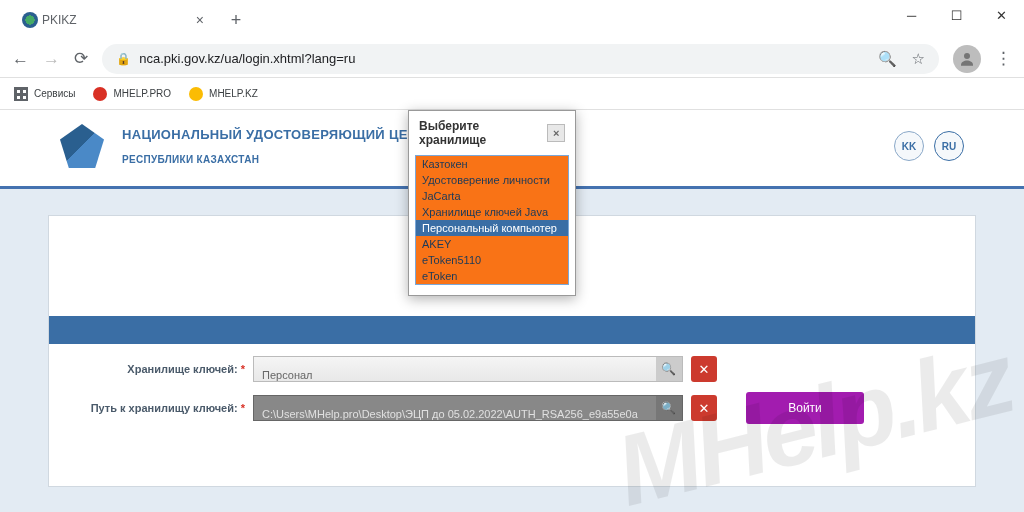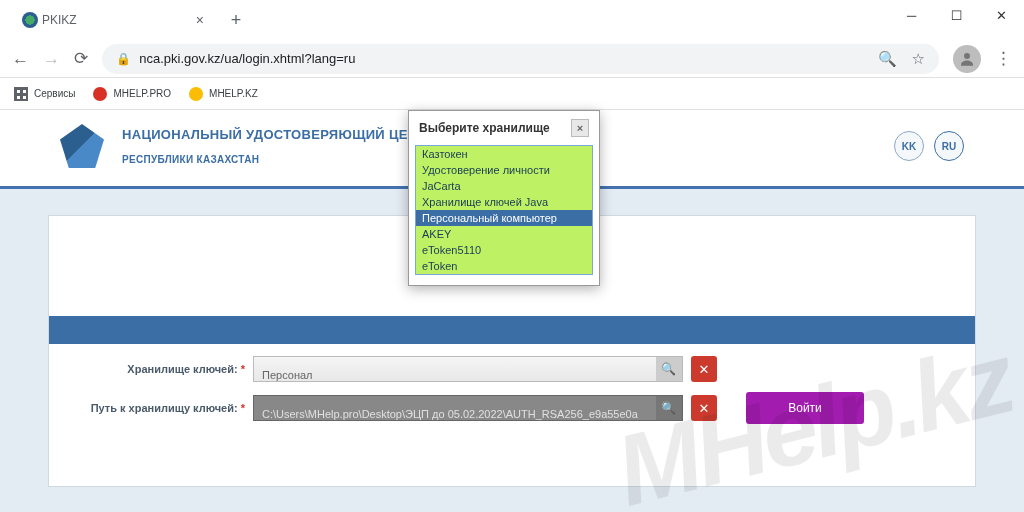--- a/index.html
+++ b/index.html
@@ -37,24 +37,24 @@
 .form{padding:12px 8px}
 .row{display:flex;align-items:center;margin-bottom:10px}
 .lbl{width:196px;text-align:right;font-size:11px;font-weight:bold;color:#4a5a6a;padding-right:8px}
 .req{color:#d93025}
 .field{flex:0 0 430px;height:26px;background:linear-gradient(#f5f5f5,#e8e8e8);border:1px solid #bbb;display:flex;align-items:flex-end;padding:0 8px;font-size:11px;color:#666;position:relative}
 .field.dark{background:#888;color:#e0e0e0;border-color:#666}
 .srch{position:absolute;right:0;top:0;width:26px;height:24px;background:#ccc;display:flex;align-items:center;justify-content:center;font-size:12px;color:#555}
 .field.dark .srch{background:#777;color:#ddd}
 .xbtn{width:26px;height:26px;background:#cc3a2e;color:#fff;margin-left:8px;display:flex;align-items:center;justify-content:center;font-size:13px;border-radius:3px}
 .login{width:118px;height:32px;background:#a21caf;color:#fff;margin-left:29px;display:flex;align-items:center;justify-content:center;font-size:12px;border-radius:3px}
-.dialog{position:absolute;left:408px;top:110px;width:192px;background:#fff;border:1px solid #999;box-shadow:0 3px 12px rgba(0,0,0,.3);z-index:10}
+.dialog{position:absolute;left:408px;top:110px;width:168px;background:#fff;border:1px solid #999;box-shadow:0 3px 12px rgba(0,0,0,.3);z-index:10}
 .dlg-head{display:flex;align-items:center;padding:8px 10px;font-size:12px;font-weight:bold;color:#333}
 .dlg-x{margin-left:auto;width:18px;height:18px;background:#e8e8e8;border:1px solid #bbb;display:flex;align-items:center;justify-content:center;font-size:11px;color:#666}
-.dlg-list{border:1px solid #7aa7d8;margin:0 6px 10px;background:#bef264}
+.dlg-list{border:1px solid #7aa7d8;margin:0 6px 10px;background:#f97316}
 .dlg-item{padding:2px 6px;font-size:11px;color:#1a3a5a;white-space:nowrap;overflow:hidden}
 .dlg-item.sel{background:#3a6ea5;color:#fff}
 .status{position:absolute;left:0;bottom:0;background:#fff;padding:3px 6px;font-size:11px;color:#5f6368;border-top:1px solid #ddd;border-right:1px solid #ddd}
 .wm{position:absolute;right:10px;bottom:30px;font-size:100px;font-weight:bold;color:rgba(0,0,0,.08);font-style:italic;transform:rotate(-14deg);pointer-events:none;letter-spacing:-4px;z-index:5}
 </style>
 </head>
 <body>
 
 <div class="titlebar">
   <div class="tab">

